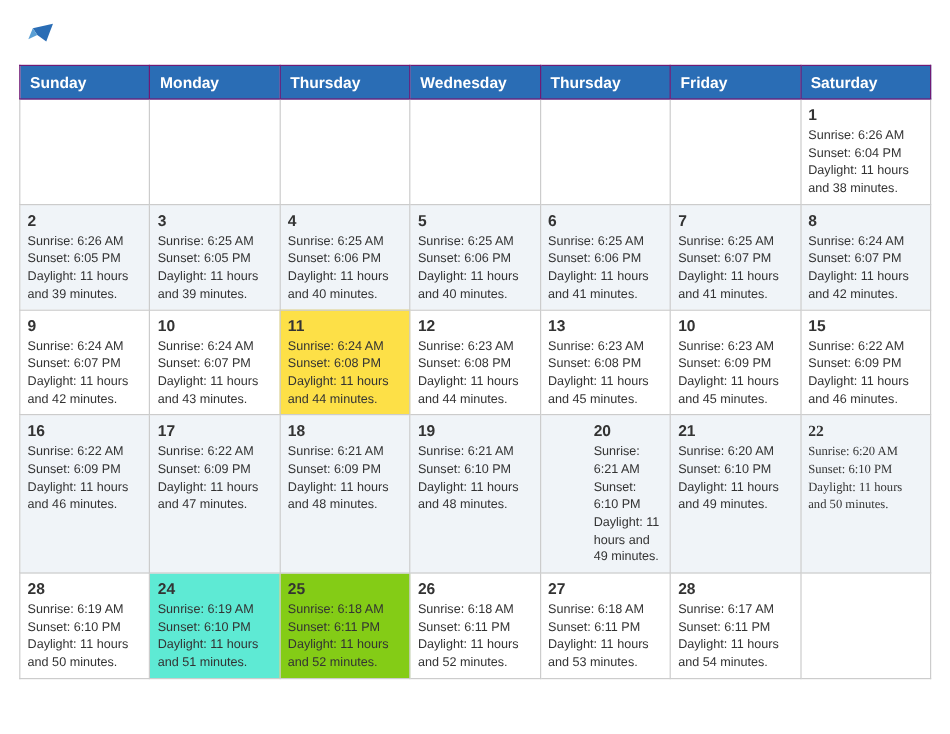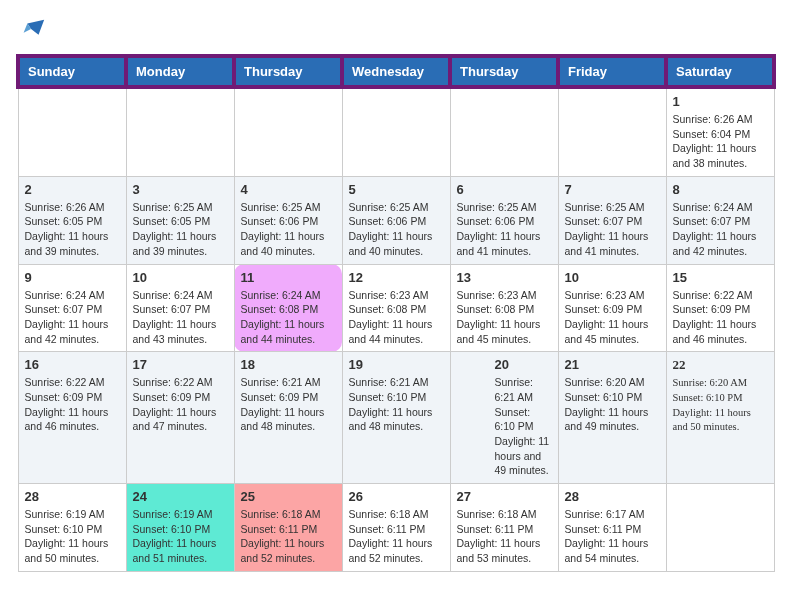--- a/index.html
+++ b/index.html
@@ -49,21 +49,21 @@
       border-collapse: collapse;
       border: 1px solid #ccc;
     }
     .calendar th {
       background-color: #2a6db5;
       color: #fff;
       padding: 6px 8px;
       text-align: left;
       font-size: 13px;
       font-weight: bold;
-      border: 4px solid #701a75;
+      border: 1px solid #701a75;
     }
     .calendar td {
       border: 1px solid #ccc;
       vertical-align: top;
       padding: 5px 6px;
       width: 108px;
       min-height: 80px;
       font-size: 11px;
       color: #333;
       background: #fff;
@@ -189,21 +189,21 @@
           <div class="day-info" style="white-space: pre-line;">Sunrise: 6:24 AM
 Sunset: 6:07 PM
 Daylight: 11 hours and 42 minutes.</div>
         </td>
         <td style="background: rgb(255, 255, 255);">
           <div class="day-number">10</div>
           <div class="day-info" style="white-space: pre-line;">Sunrise: 6:24 AM
 Sunset: 6:07 PM
 Daylight: 11 hours and 43 minutes.</div>
         </td>
-        <td style="background: #f0abfc; border-radius: 10px;">
+        <td style="background: #fde047;">
           <div class="day-number">11</div>
           <div class="day-info" style="white-space: pre-line;">Sunrise: 6:24 AM
 Sunset: 6:08 PM
 Daylight: 11 hours and 44 minutes.</div>
         </td>
         <td style="background: rgb(255, 255, 255);">
           <div class="day-number">12</div>
           <div class="day-info" style="white-space: pre-line;">Sunrise: 6:23 AM
 Sunset: 6:08 PM
 Daylight: 11 hours and 44 minutes.</div>
@@ -277,21 +277,21 @@
           <div class="day-info" style="white-space: pre-line;">Sunrise: 6:19 AM
 Sunset: 6:10 PM
 Daylight: 11 hours and 50 minutes.</div>
         </td>
         <td style="background: #5eead4; margin-left: 40px;">
           <div class="day-number">24</div>
           <div class="day-info" style="white-space: pre-line;">Sunrise: 6:19 AM
 Sunset: 6:10 PM
 Daylight: 11 hours and 51 minutes.</div>
         </td>
-        <td style="background: #fca5a5;">
+        <td style="background: #84cc16;">
           <div class="day-number">25</div>
           <div class="day-info" style="white-space: pre-line;">Sunrise: 6:18 AM
 Sunset: 6:11 PM
 Daylight: 11 hours and 52 minutes.</div>
         </td>
         <td style="background: rgb(255, 255, 255);">
           <div class="day-number">26</div>
           <div class="day-info" style="white-space: pre-line;">Sunrise: 6:18 AM
 Sunset: 6:11 PM
 Daylight: 11 hours and 52 minutes.</div>

